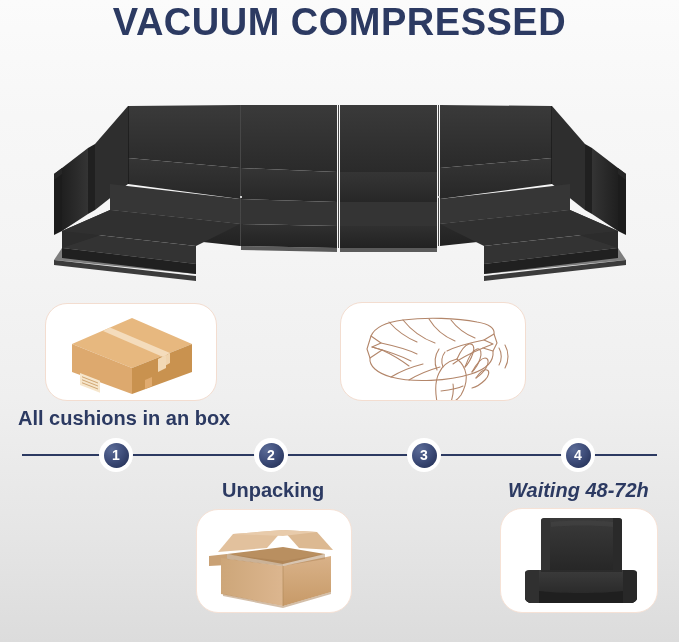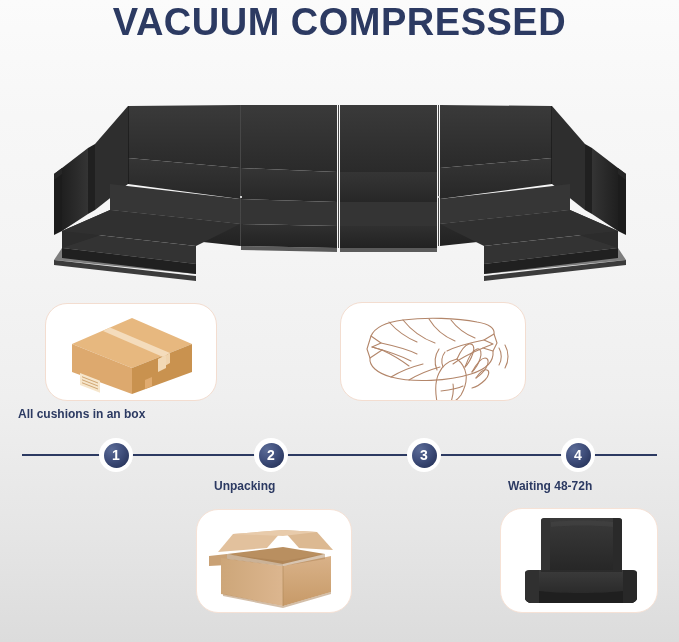--- a/index.html
+++ b/index.html
@@ -71,30 +71,30 @@
 
   #card-box-closed { left: 45px;  top: 303px; width: 172px; height: 98px; }
   #card-pillow     { left: 340px; top: 302px; width: 186px; height: 99px; }
   #card-box-open   { left: 196px; top: 509px; width: 156px; height: 104px;
                      border-color: #f6e2d6; }
   #card-cushion    { left: 500px; top: 508px; width: 158px; height: 105px;
                      border-color: #f6e2d6; }
 
   .card-label {
     position: absolute;
-    font-size: 12px;
+    font-size: 20px;
     font-weight: 700;
     color: #2c3a62;
     white-space: nowrap;
     font-family: "Liberation Sans", sans-serif;
   }
   #label-box-closed { left: 18px;  top: 407px; }
   #label-pillow     { left: 307px; top: 407px; }
-  #label-unpacking  { left: 214px; top: 479px; }
-  #label-waiting    { left: 508px; top: 479px; }
+  #label-unpacking  { left: 222px; top: 479px; }
+  #label-waiting    { left: 508px; top: 479px; font-style: italic; }
 
   
   #timeline {
     position: absolute;
     left: 0;
     top: 438px;
     width: 679px;
     height: 34px;
   }
   #timeline-rule {

